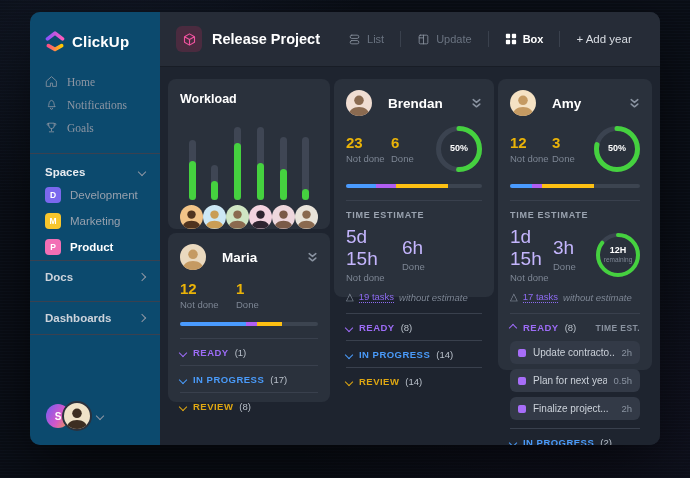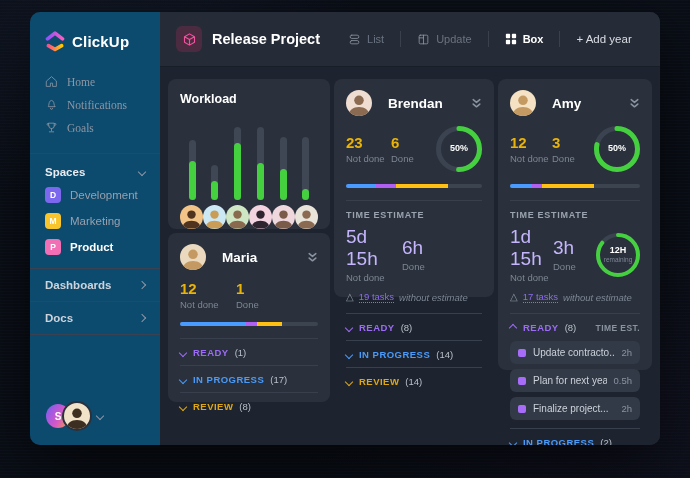--- a/index.html
+++ b/index.html
@@ -169,29 +169,29 @@
         <div class="space-item" style="padding-left:15px">
           <span class="sq sq-mkt">M</span>
           <span>Marketing</span>
         </div>
         <div class="space-item active" style="padding-left:15px">
           <span class="sq sq-prod">P</span>
           <span>Product</span>
         </div>
       </div>
 
+      <div class="sect" style="margin-top:0">
+        <div class="link-row" style="padding-top:2px;padding-bottom:10px">
+          <span>Docs</span>
+          <span class="chev right" style="color:#8e96a3"></span>
+        </div>
+      </div>
       <div class="sect">
         <div class="link-row" style="padding-top:2px;padding-bottom:10px">
           <span>Dashboards</span>
-          <span class="chev right" style="color:#8e96a3"></span>
-        </div>
-      </div>
-      <div class="sect" style="margin-top:0">
-        <div class="link-row" style="padding-top:2px;padding-bottom:10px">
-          <span>Docs</span>
           <span class="chev right" style="color:#8e96a3"></span>
         </div>
       </div>
       <div class="sect" style="margin-top:0;padding:0"></div>
 
       <div class="side-user">
         <span class="grad-av">S</span>
         <span class="avatar photo-av ap">
             <svg>
               <use href="#person"></use>

